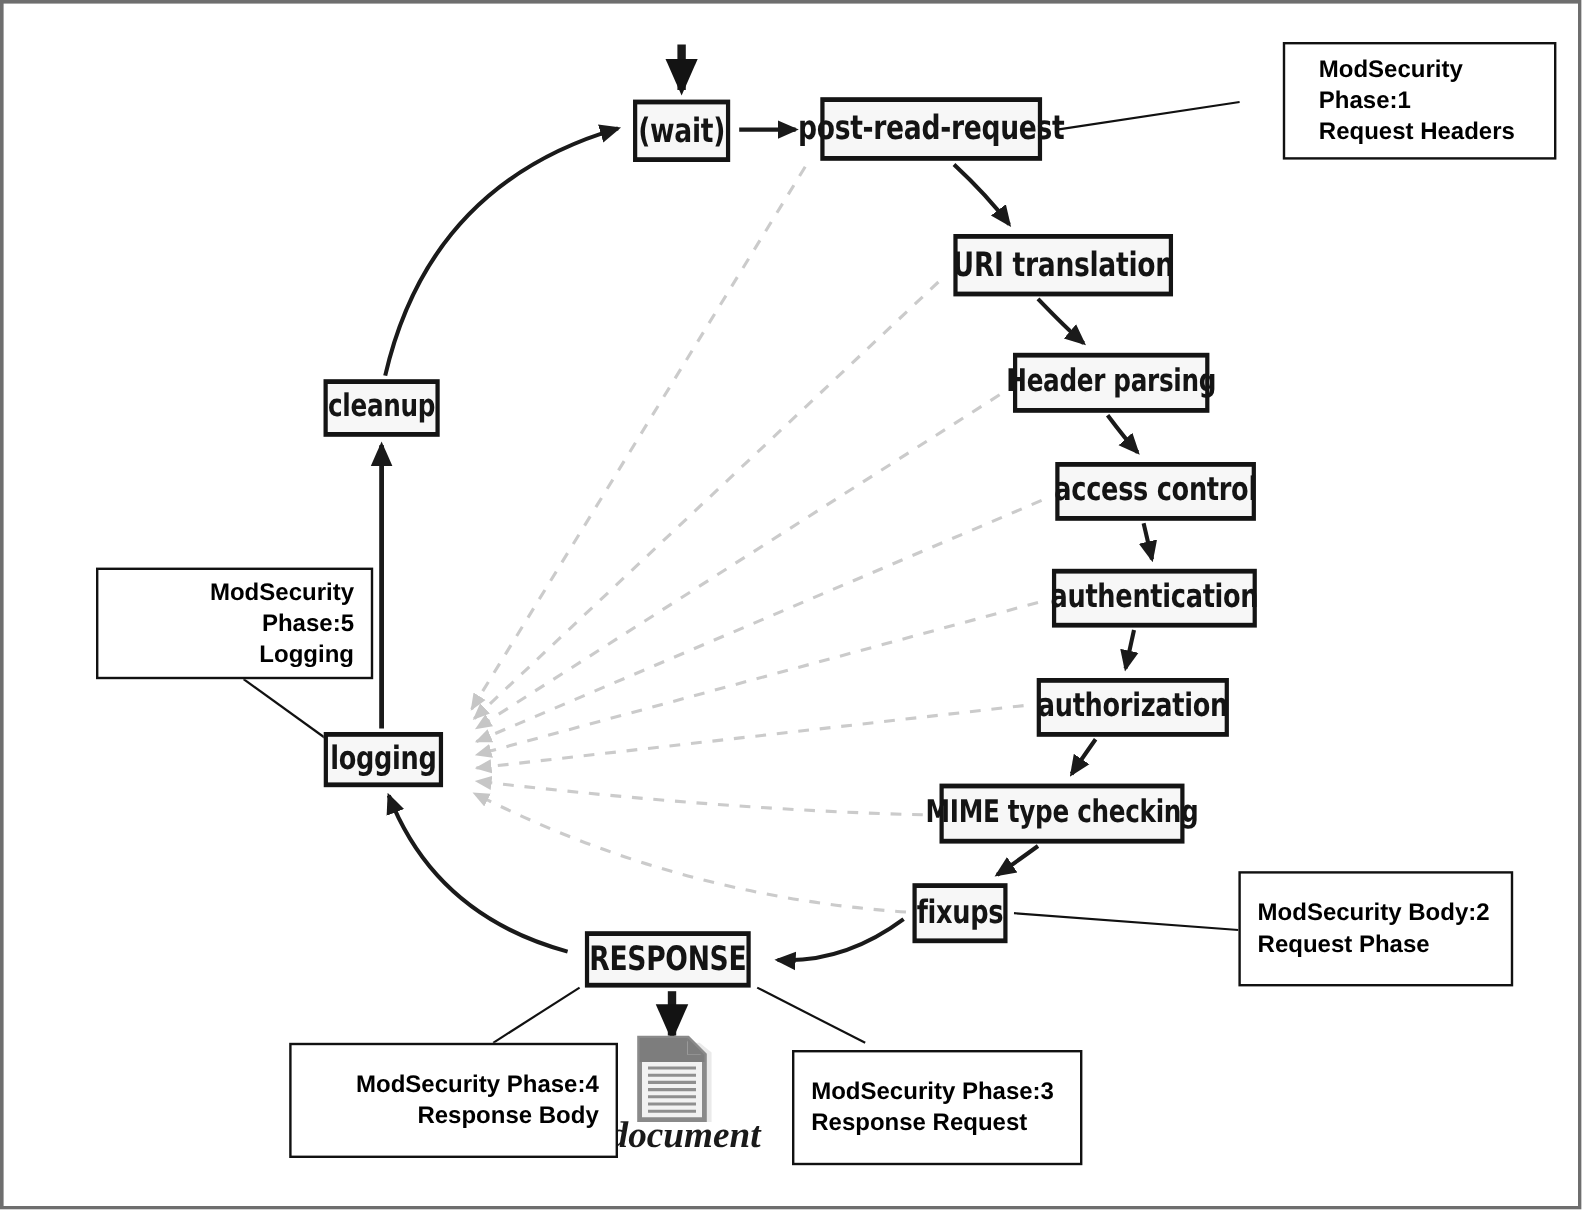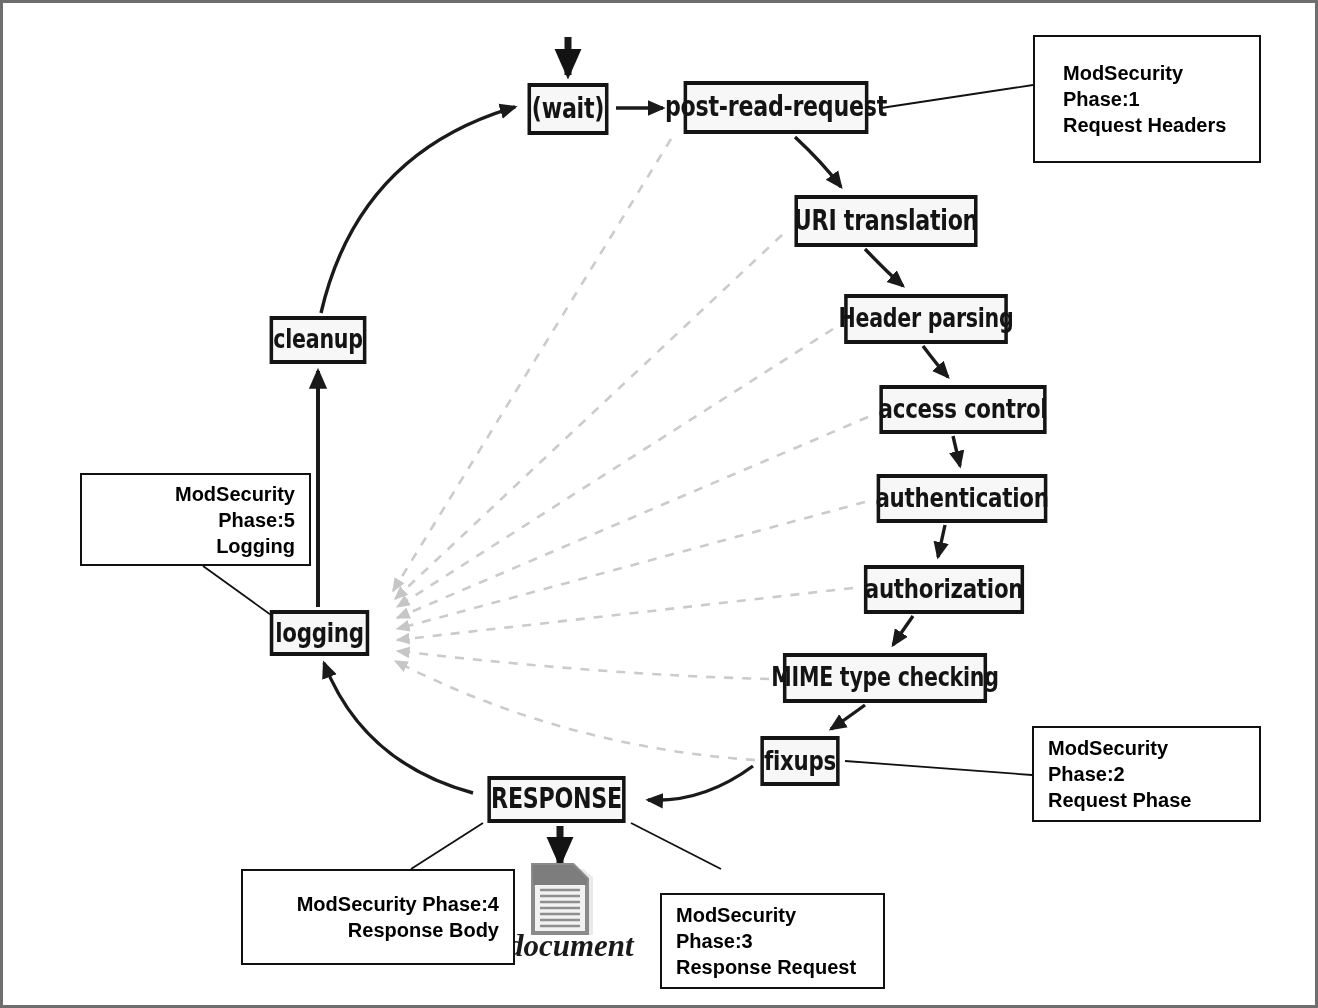--- a/index.html
+++ b/index.html
@@ -163,37 +163,37 @@
   <div class="node" style="left:475px; top:773px; width:157px; height:47px; font-size:28px;">
     <span>RESPONSE</span>
   </div>
   <div class="node" style="left:260px; top:607px; width:113px; height:46px; font-size:27px;">
     <span>logging</span>
   </div>
   <div class="node" style="left:260px; top:313px; width:110px; height:48px; font-size:26px;">
     <span>cleanup</span>
   </div>
 
-  <div class="callout left-align" style="left:1030px; top:32px; width:228px; height:128px;padding-left:28px;">
+  <div class="callout left-align" style="left:1066px; top:32px; width:228px; height:98px;padding-left:28px;">
     <div>ModSecurity Phase:1</div>
     <div>Request Headers</div>
   </div>
   <div class="callout right-align" style="left:33px; top:470px; width:231px; height:93px;margin-left:44px;">
     <div>ModSecurity Phase:5</div>
     <div>Logging</div>
   </div>
   <div class="callout left-align" style="left:1029px; top:723px; width:229px; height:96px;">
-    <div>ModSecurity Phase:2</div>
+    <div>ModSecurity Body:2</div>
     <div>Request Phase</div>
   </div>
   <div class="callout right-align" style="left:238px; top:866px; width:274px; height:96px;">
     <div>ModSecurity Phase:4</div>
     <div>Response Body</div>
   </div>
-  <div class="callout left-align" style="left:657px; top:890px; width:225px; height:96px;">
+  <div class="callout left-align" style="left:657px; top:872px; width:242px; height:96px;">
     <div>ModSecurity Phase:3</div>
     <div>Response Request</div>
   </div>
 
   <svg id="doc-icon" style="left:524px; top:860px; width:72px; height:80px;" viewBox="0 0 72 80" xmlns="http://www.w3.org/2000/svg">
     <path d="M 8 68 L 62 68 L 62 10 L 52 2 L 8 2 Z" fill="#d9d9d9" opacity="0.55" transform="translate(4,4)"></path>
     <path d="M 6 2 L 46 2 L 60 16 L 60 70 L 6 70 Z" fill="#f2f2f2" stroke="#8a8a8a" stroke-width="4"></path>
     <path d="M 46 2 L 60 16 L 46 16 Z" fill="#7d7d7d"></path>
     <path d="M 6 2 L 46 2 L 46 16 L 60 16 L 60 22 L 6 22 Z" fill="#7d7d7d"></path>
     <g stroke="#8f8f8f" stroke-width="2.6">

